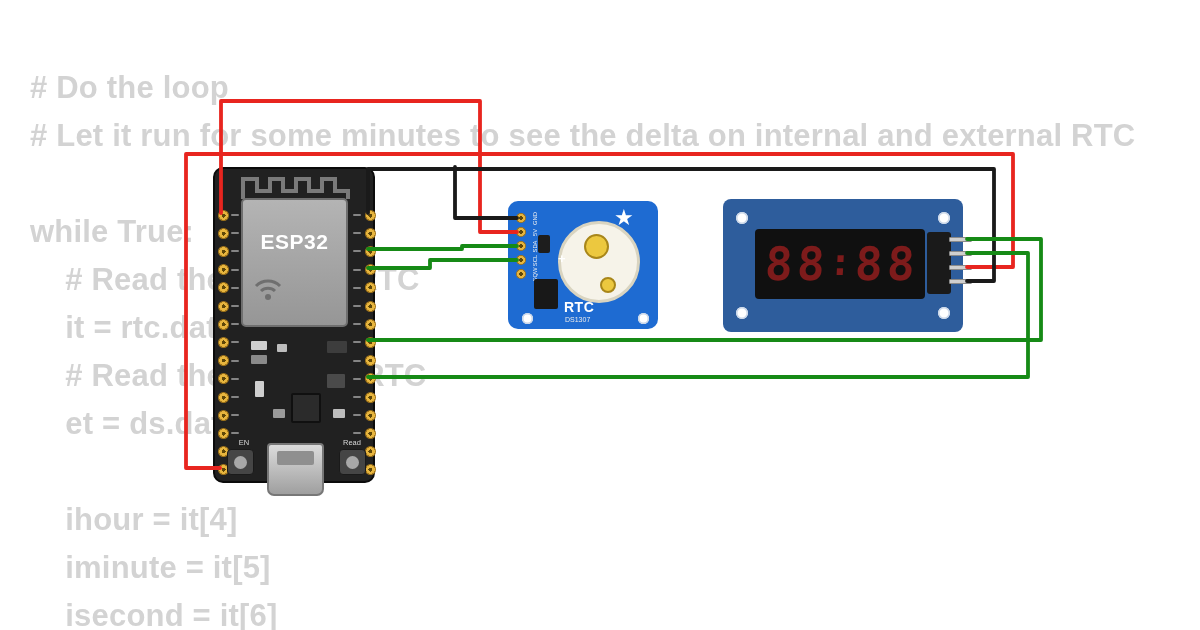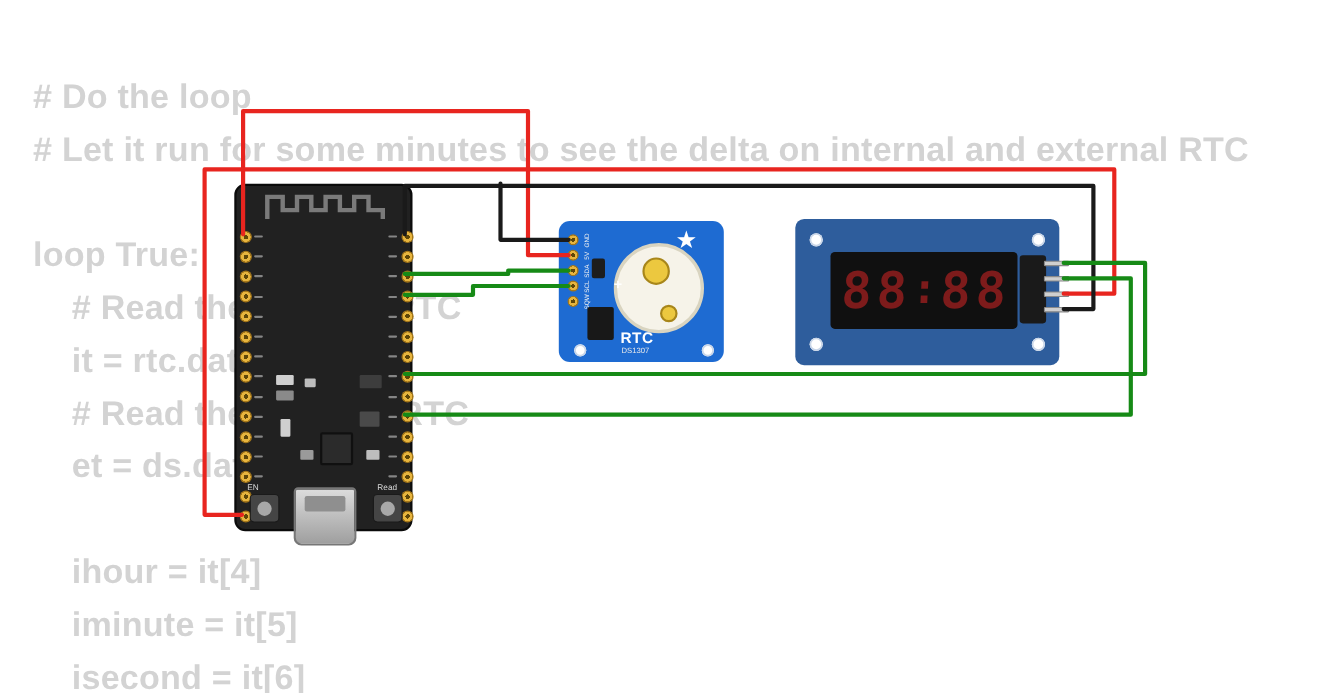--- a/index.html
+++ b/index.html
@@ -35,21 +35,21 @@
   .smd7 { left:112px; top:205px; width:18px; height:14px; background:#4a4a4a; }
   .smd8 { left:118px; top:240px; width:12px; height:9px; background:#bdbdbd; }
   .esp32-chip { position:absolute; left:76px; top:224px; width:30px; height:30px; background:#2b2b2b; border:2px solid #101010; border-radius:2px; }
   .usb { position:absolute; left:52px; top:274px; width:57px; height:53px; background:linear-gradient(180deg,#dcdcdc,#9f9f9f); border:2px solid #777777; border-radius:4px 4px 7px 7px; }
   .usb-inner { margin:6px 8px 0 8px; height:14px; background:#8f8f8f; border-radius:2px; }
   .btn { position:absolute; width:27px; height:26px; background:#454545; border:1px solid #1a1a1a; border-radius:4px; display:flex; align-items:center; justify-content:center; }
   .btn-cap { width:13px; height:13px; border-radius:50%; background:#a8a8a8; }
   .en-btn { left:12px; top:280px; }
   .boot-btn { left:124px; top:280px; }
   .btn-label { position:absolute; font-size:7.5px; color:#d8d8d8; text-align:center; }
-  .en-label { left:0; top:269px; width:30px; }
+  .en-label { left:14px; top:269px; width:30px; }
   .boot-label { left:120px; top:269px; width:34px; }
 
   
   .rtc { left:508px; top:201px; width:150px; height:128px; background:#1e6bd2; border-radius:10px; }
   .rpin { position:absolute; width:10px; height:10px; border-radius:50%;
           background:radial-gradient(circle, #5f4708 0 1.8px, #e7b53e 1.8px 3.8px, #a3761a 4px); }
   .rtc-pin-label { position:absolute; width:18px; height:7px; line-height:7px; font-size:5.8px; color:#f2f2f2; text-align:center; transform:rotate(-90deg); }
   .battery { position:absolute; left:50px; top:20px; width:82px; height:82px; border-radius:50%; background:#f6f3e9; border:3px solid #d9d4c0; }
   .bat-clip1 { position:absolute; left:76px; top:33px; width:25px; height:25px; border-radius:50%; background:#ecc83f; border:2px solid #a8861a; }
   .bat-clip2 { position:absolute; left:92px; top:76px; width:16px; height:16px; border-radius:50%; background:#ecc83f; border:2px solid #a8861a; }
@@ -78,34 +78,44 @@
   .cpin { position:absolute; left:226px; width:23px; height:5px; background:#cfcfcf; border:1px solid #8a8a8a; border-radius:1px; }
 </style>
 </head>
 <body>
 
 <div id="canvas">
 
   <div id="code-layer">
       <div class="code-line" style="top: 70px; color: rgb(211, 211, 211);"># Do the loop</div>
       <div class="code-line" style="top: 118px; color: rgb(211, 211, 211);"># Let it run for some minutes to see the delta on internal and external RTC</div>
-      <div class="code-line" style="top: 214px; color: rgb(211, 211, 211);">loop True:</div>
+      <div class="code-line" style="top: 214px; color: rgb(211, 211, 211);">while True:</div>
       <div class="code-line" style="top: 262px; color: rgb(211, 211, 211);">    # Read the internal RTC</div>
       <div class="code-line" style="top: 310px; color: rgb(211, 211, 211);">    it = rtc.datetime()</div>
       <div class="code-line" style="top: 358px; color: rgb(211, 211, 211);">    # Read the external RTC</div>
       <div class="code-line" style="top: 406px; color: rgb(211, 211, 211);">    et = ds.datetime()</div>
       <div class="code-line" style="top: 502px; color: rgb(211, 211, 211);">    ihour = it[4]</div>
       <div class="code-line" style="top: 550px; color: rgb(211, 211, 211);">    iminute = it[5]</div>
       <div class="code-line" style="top: 598px; color: rgb(211, 211, 211);">    isecond = it[6]</div>
     </div>
 
   <div class="board esp32">
     <svg class="esp32-antenna" width="118" height="30" viewBox="0 0 118 30">
       <path d="M6,28 V8 H20 V20 H33 V8 H46 V20 H59 V8 H72 V20 H85 V8 H98 V20 H111 V28" fill="none" stroke="#7a7a7a" stroke-width="4"></path>
     </svg>
+    <div class="esp32-shield">
+      <div class="esp32-label">ESP32</div>
+      <svg class="wifi-icon" width="30" height="26" viewBox="0 0 30 26">
+        <g fill="none" stroke="#6f6f6f" stroke-width="3">
+          <path d="M3,10 A17,17 0 0 1 27,10"></path>
+          <path d="M8,15 A10,10 0 0 1 22,15"></path>
+        </g>
+        <circle cx="15" cy="21" r="3" fill="#6f6f6f"></circle>
+      </svg>
+    </div>
     <div id="esp32-pins">
         <div class="epin" style="left: 2.5px; top: 40.5px;"></div>
         <div class="pinmark" style="left: 16px; top: 45px;"></div>
         <div class="epin" style="left: 149.5px; top: 40.5px;"></div>
         <div class="pinmark" style="left: 138px; top: 45px;"></div>
         <div class="epin" style="left: 2.5px; top: 58.7px;"></div>
         <div class="pinmark" style="left: 16px; top: 63.2px;"></div>
         <div class="epin" style="left: 149.5px; top: 58.7px;"></div>
         <div class="pinmark" style="left: 138px; top: 63.2px;"></div>
         <div class="epin" style="left: 2.5px; top: 76.9px;"></div>

